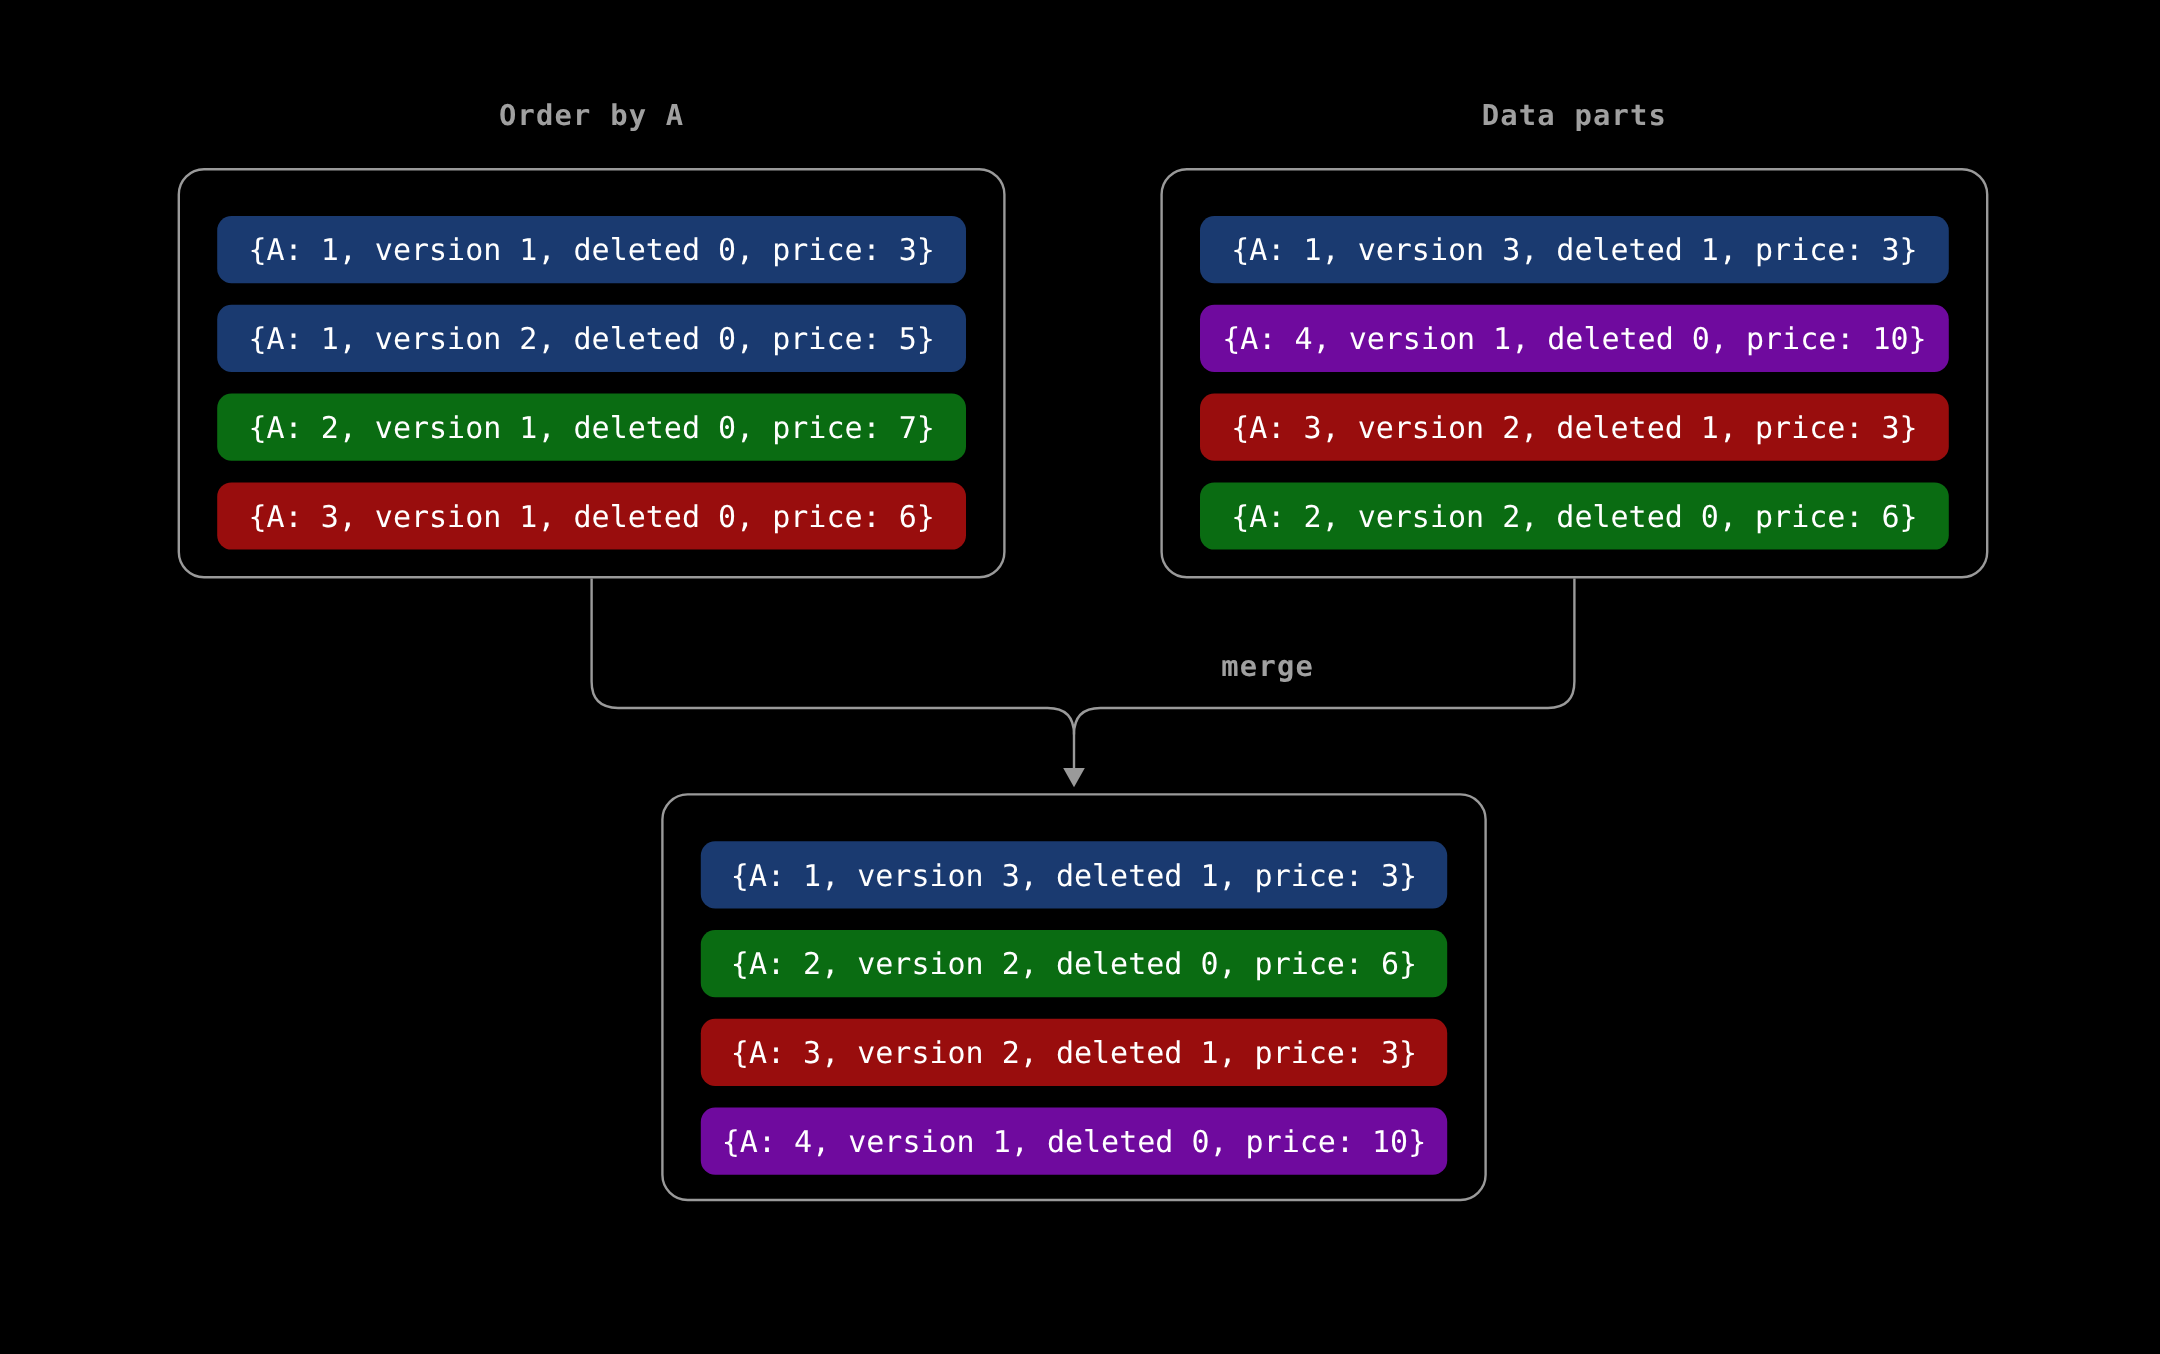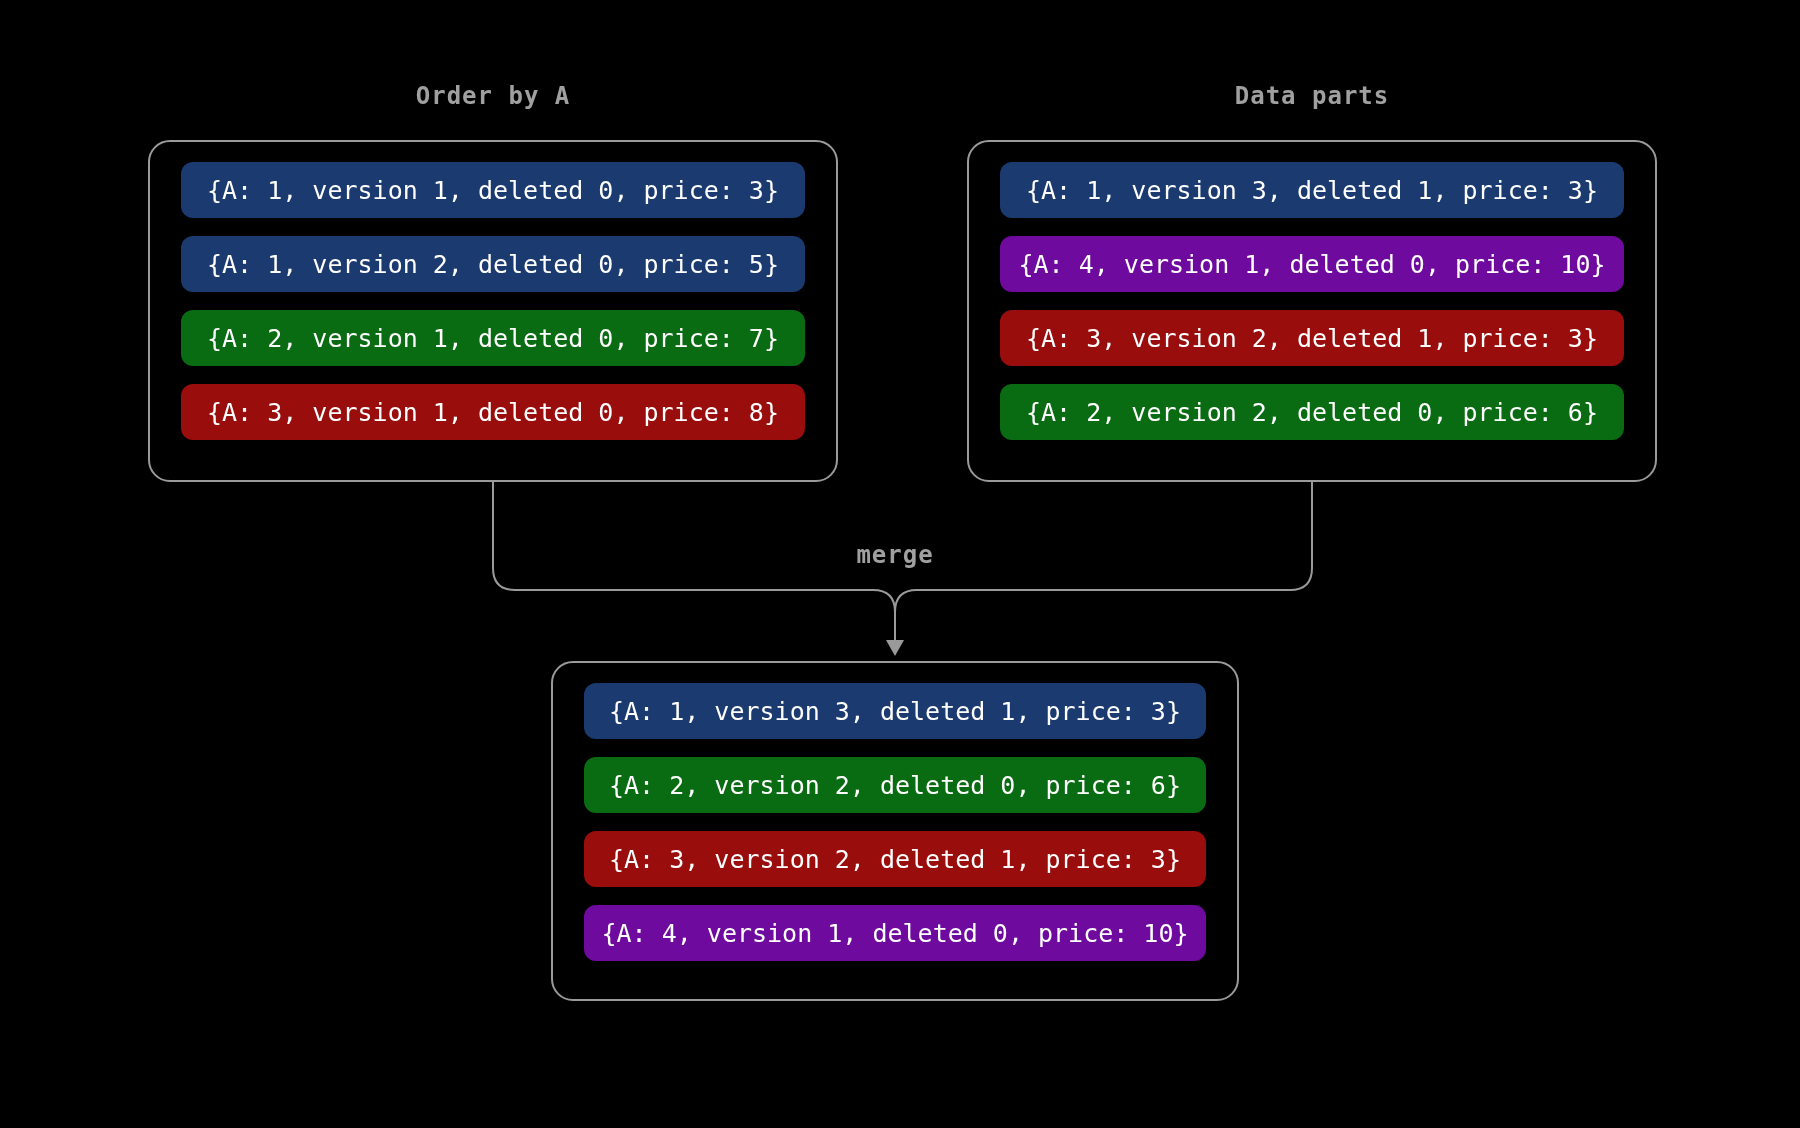--- a/index.html
+++ b/index.html
@@ -31,37 +31,37 @@
     color: var(--label);
     letter-spacing: 1px;
   }
   .title-left  { left: 148px;  top: 80px; width: 690px; }
   .title-right { left: 967px;  top: 80px; width: 690px; }
 
   .merge-label {
     position: absolute;
     left: 695px; top: 539px; width: 400px;
     height: 32px; line-height: 32px;
-    text-align: center;
+    text-align: right;
     font-size: 24px;
     font-weight: bold;
     color: var(--label);
     letter-spacing: 1px;
   }
 
   .box {
     position: absolute;
     box-sizing: border-box;
     border: 2px solid var(--border);
     border-radius: 22px;
     background: transparent;
     display: flex;
     flex-direction: column;
     gap: 18px;
-    padding: 20px 31px;
+    padding: 38px 31px;
   }
   .box-left   { left: 148px; top: 140px; width: 690px; height: 342px; }
   .box-right  { left: 967px; top: 140px; width: 690px; height: 342px; }
   .box-bottom { left: 551px; top: 661px; width: 688px; height: 340px; }
 
   .row {
     height: 56px;
     flex: 0 0 56px;
     border-radius: 12px;
     display: flex;
@@ -90,21 +90,21 @@
   <div class="group-title title-left">Order by A</div>
 
   <div class="group-title title-right">Data parts</div>
 
   <div class="merge-label">merge</div>
 
   <div class="box box-left">
     <div class="row" data-color="blue">{A: 1, version 1, deleted 0, price: 3}</div>
     <div class="row" data-color="blue">{A: 1, version 2, deleted 0, price: 5}</div>
     <div class="row" data-color="green">{A: 2, version 1, deleted 0, price: 7}</div>
-    <div class="row" data-color="red">{A: 3, version 1, deleted 0, price: 8}</div>
+    <div class="row" data-color="red">{A: 3, version 1, deleted 0, price: 6}</div>
   </div>
 
   <div class="box box-right">
     <div class="row" data-color="blue">{A: 1, version 3, deleted 1, price: 3}</div>
     <div class="row" data-color="purple">{A: 4, version 1, deleted 0, price: 10}</div>
     <div class="row" data-color="red">{A: 3, version 2, deleted 1, price: 3}</div>
     <div class="row" data-color="green">{A: 2, version 2, deleted 0, price: 6}</div>
   </div>
 
   <div class="box box-bottom">

